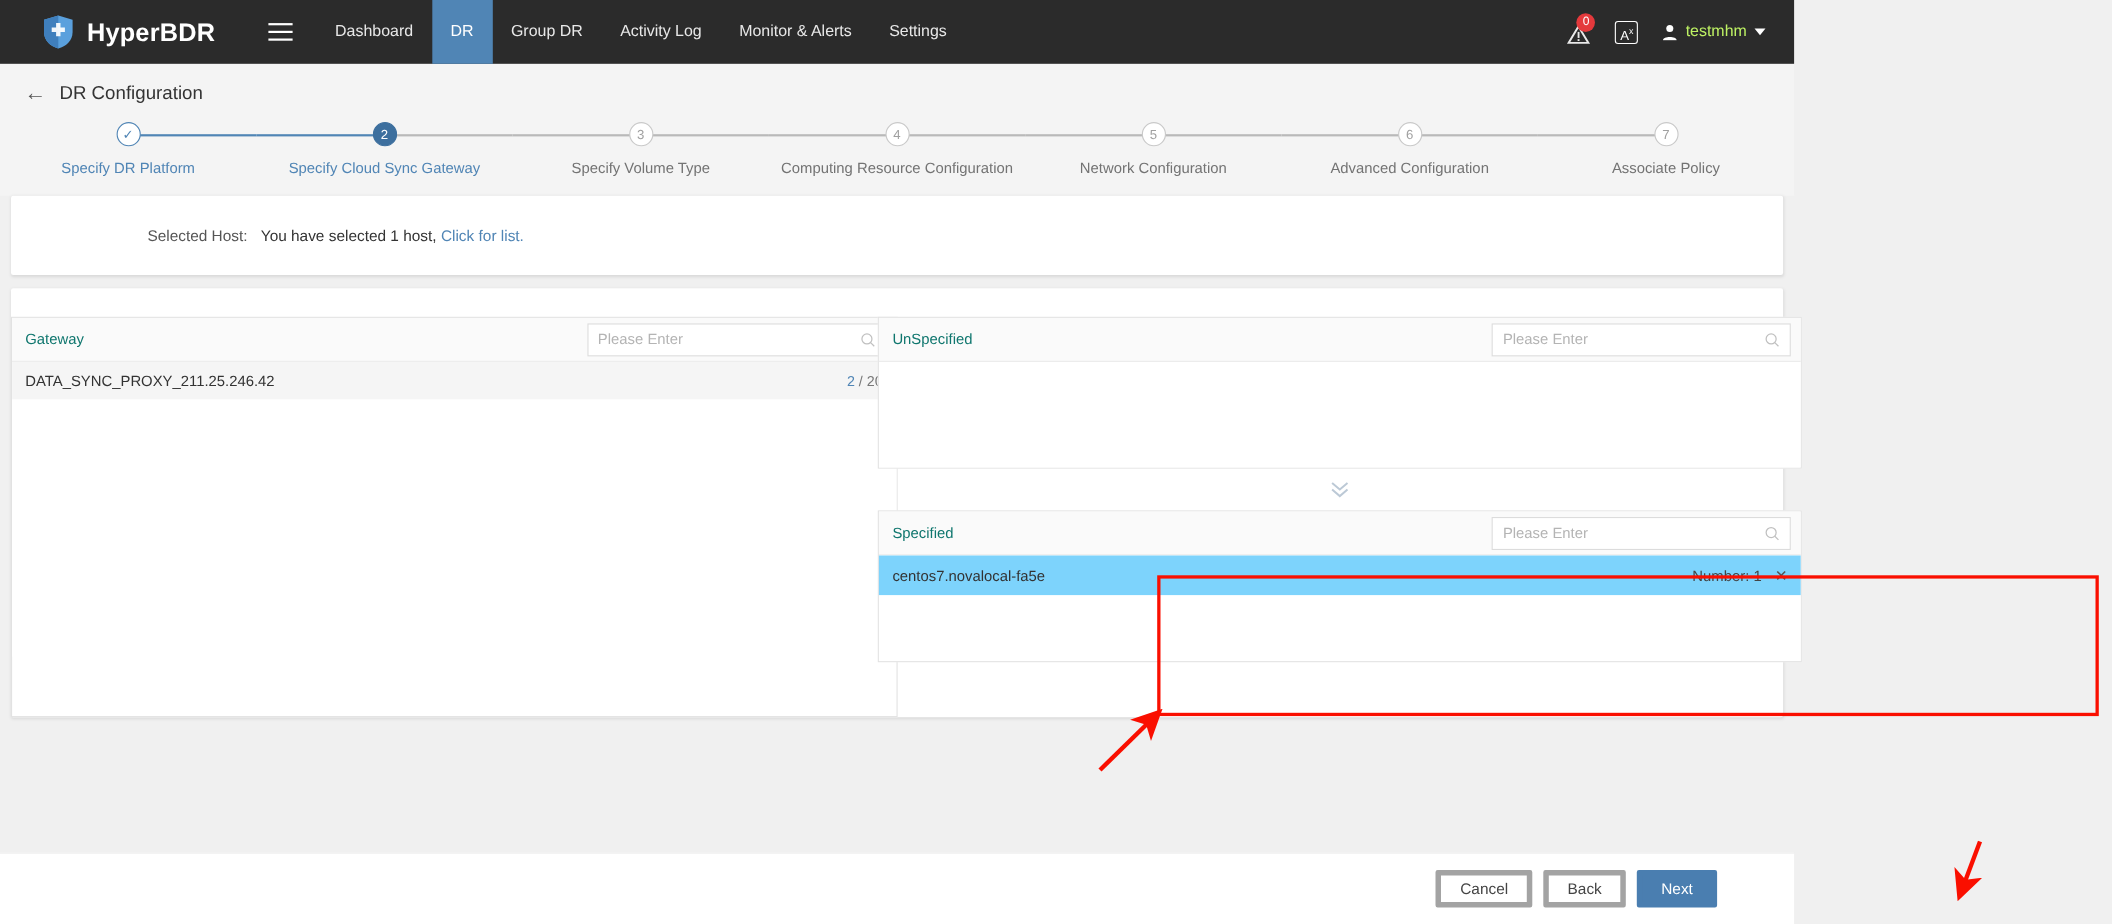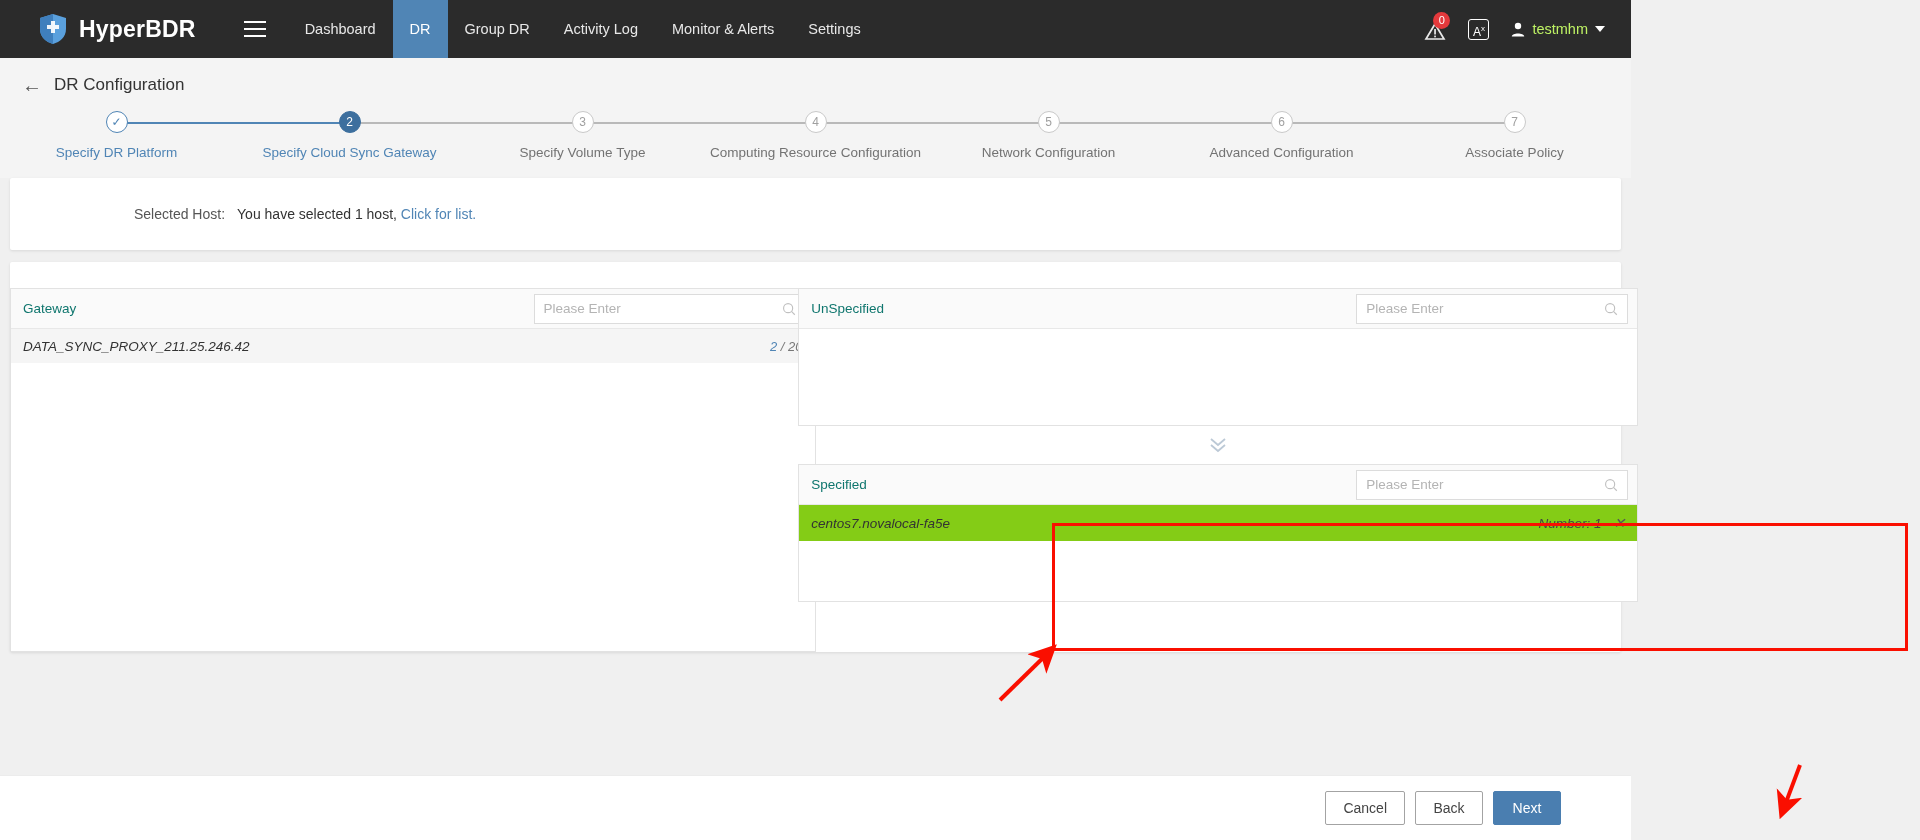--- a/index.html
+++ b/index.html
@@ -138,36 +138,36 @@
     display: flex; align-items: center; padding: 0 9px;
   }
   .search-box input {
     border: none; outline: none; flex: 1;
     font-size: 13.5px; color: #333; font-family: "Liberation Sans", sans-serif;
     background: transparent;
   }
   .search-box input::placeholder { color: #b4b4b4; }
   .mag { width: 14px; height: 14px; flex: none; }
 
-  .panel-body { background: #ffffff; font-style: italic; }
+  .panel-body { background: #ffffff; }
   .list-row {
     height: 34px; display: flex; align-items: center; justify-content: space-between;
     padding: 0 12px; font-size: 13.5px; color: #333;
     background: #f5f5f5; cursor: pointer;
   }
   .row-count { font-size: 13px; color: #777; }
   .row-count b { color: #5085b5; font-weight: normal; }
 
   .left-panel-body { height: 268px; }
   .unspec-body { height: 96px; }
   .spec-body { height: 96px; }
 
   .spec-row {
     height: 36px; display: flex; align-items: center; justify-content: space-between;
-    padding: 0 12px; font-size: 13.5px; color: #333; background: #84cc16; text-align: center;
+    padding: 0 12px; font-size: 13.5px; color: #333; background: #7dd3fc; text-align: center;
   }
   .spec-right { display: flex; align-items: center; gap: 12px; color: #444; font-size: 13.5px; }
   .x-btn { cursor: pointer; color: #555; font-size: 14px; }
 
   .chevrons {
     height: 38px; display: flex; align-items: center; justify-content: center;
     cursor: pointer;
   }
 
   
@@ -180,21 +180,21 @@
   
   .footer {
     position: absolute; left: 0; right: 0; bottom: 0;
     height: 65px; background: #ffffff;
     border-top: 1px solid #ececec;
     display: flex; align-items: center; justify-content: flex-end;
     padding-right: 70px; gap: 10px;
   }
   .btn {
     min-width: 68px; height: 34px; padding: 0 17px;
-    font-size: 14px; border: 1px solid #a3a3a3; background: #ffffff;
+    font-size: 14px; border: 5px solid #a3a3a3; background: #ffffff;
     color: #444; cursor: pointer; border-radius: 2px;
     font-family: "Liberation Sans", sans-serif;
   }
   .btn.primary { background: #4a7eb0; border-color: #4a7eb0; color: #ffffff; }
 
   .stage { position: relative; width: 1631px; height: 840px; }
   .arrow-layer { position: absolute; inset: 0; pointer-events: none; }
 </style>
 </head>
 <body>

